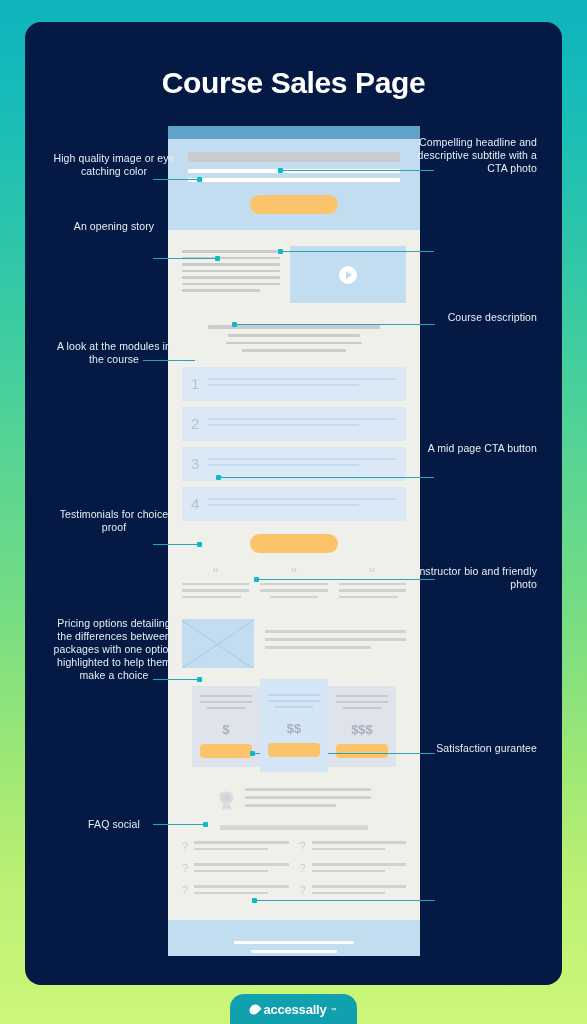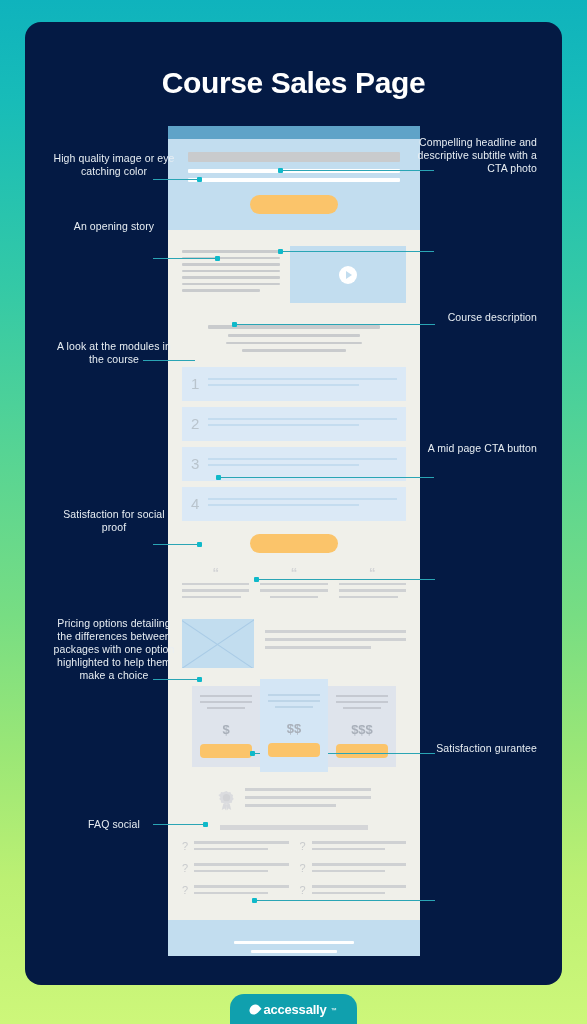--- a/index.html
+++ b/index.html
@@ -375,27 +375,28 @@
       <div class="bar-w" style="width:120px;"></div>
       <div class="bar-w" style="width:86px;height:2.5px;"></div>
 
     </div>
 
   </div>
 
   <div class="lbl left" style="top:130px;">High quality image or eye catching color</div>
   <div class="lbl left" style="top:198px;">An opening story</div>
   <div class="lbl left" style="top:318px;">A look at the modules in the course</div>
-  <div class="lbl left" style="top:486px;">Satisfaction for social proof</div>
+  <div class="lbl left" style="top:486px;">Testimonials for choice proof</div>
   <div class="lbl left" style="top:595px;">Pricing options detailing the differences between packages with one option highlighted to help them make a choice</div>
   <div class="lbl left" style="top:796px;">FAQ social</div>
 
   <div class="lbl right" style="top:114px;">Compelling headline and descriptive subtitle with a CTA photo</div>
   <div class="lbl right" style="top:289px;">Course description</div>
   <div class="lbl right" style="top:420px;">A mid page CTA button</div>
+  <div class="lbl right" style="top:543px;">Instructor bio and friendly photo</div>
   <div class="lbl right" style="top:720px;">Satisfaction gurantee</div>
 
   <div class="conn" style="left:128px; top:157px; width:48px;"></div>
   <div class="dot" style="left:172px; top:155px;"></div>
 
   <div class="conn" style="left:128px; top:236px; width:66px;"></div>
   <div class="dot" style="left:190px; top:234px;"></div>
 
   <div class="conn" style="left:118px; top:338px; width:52px;"></div>
 

